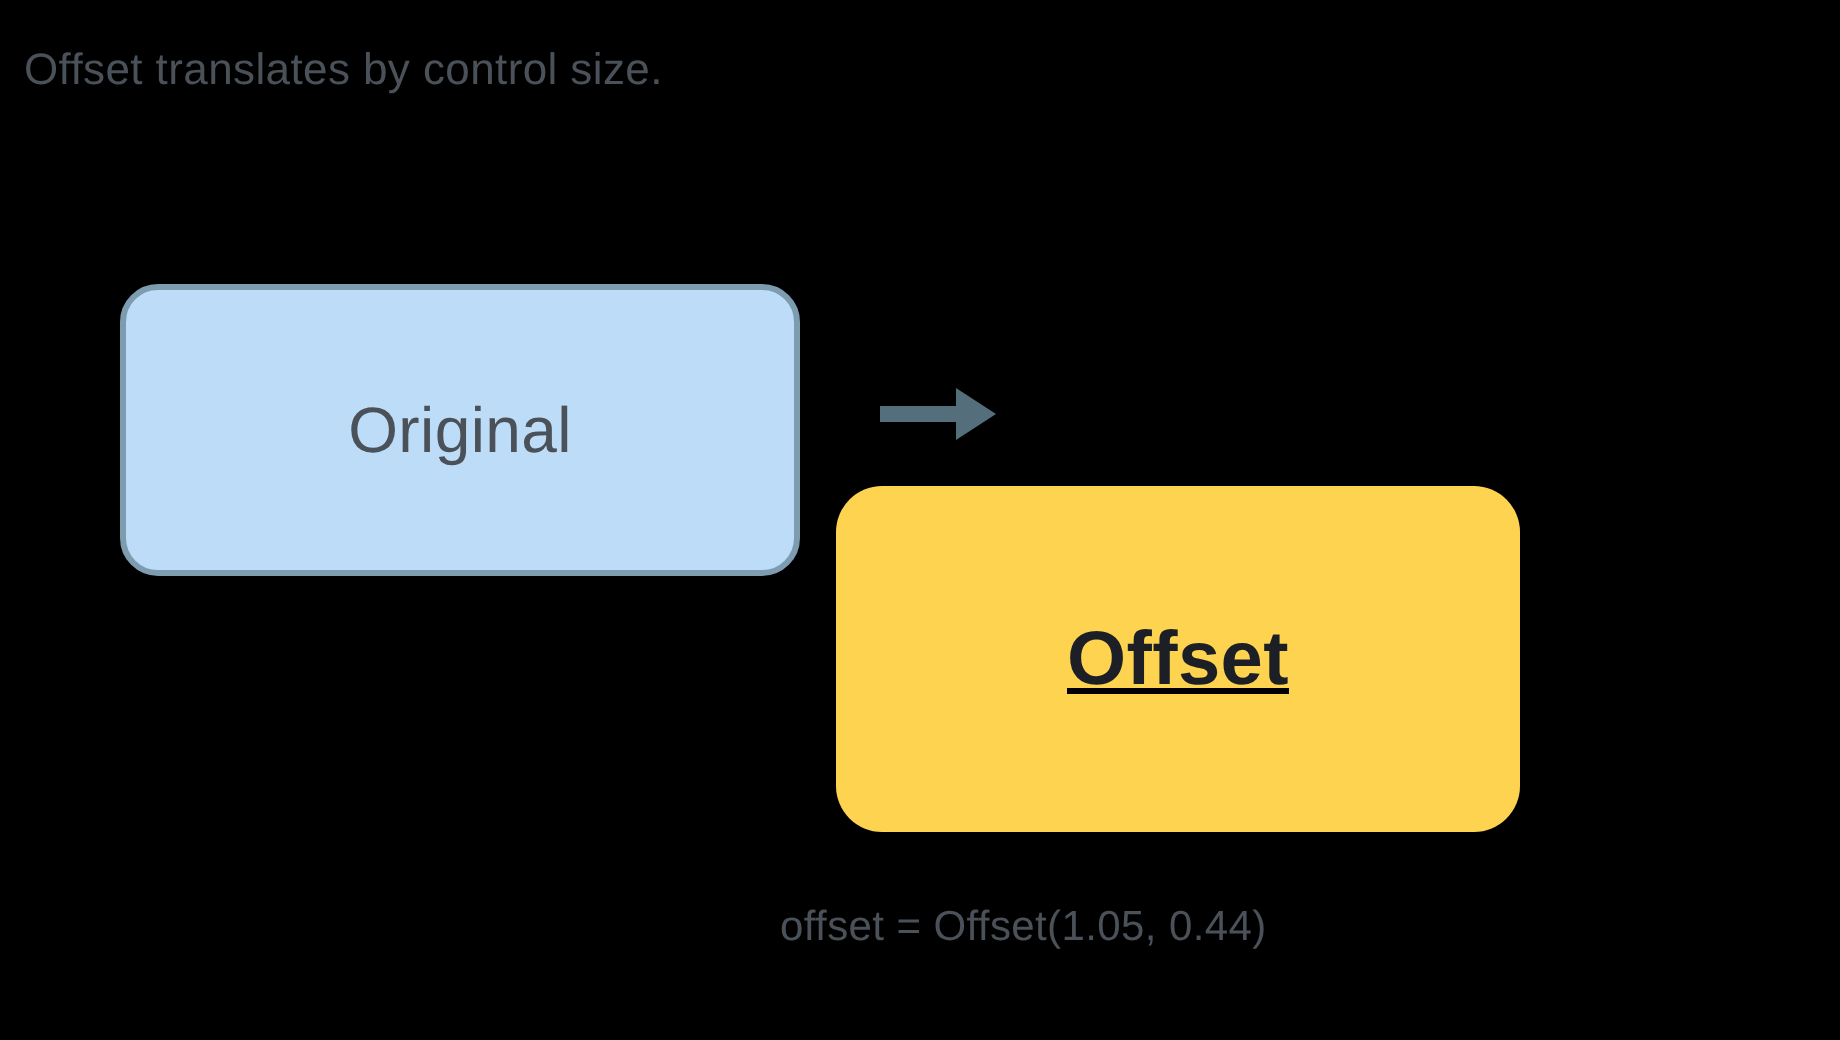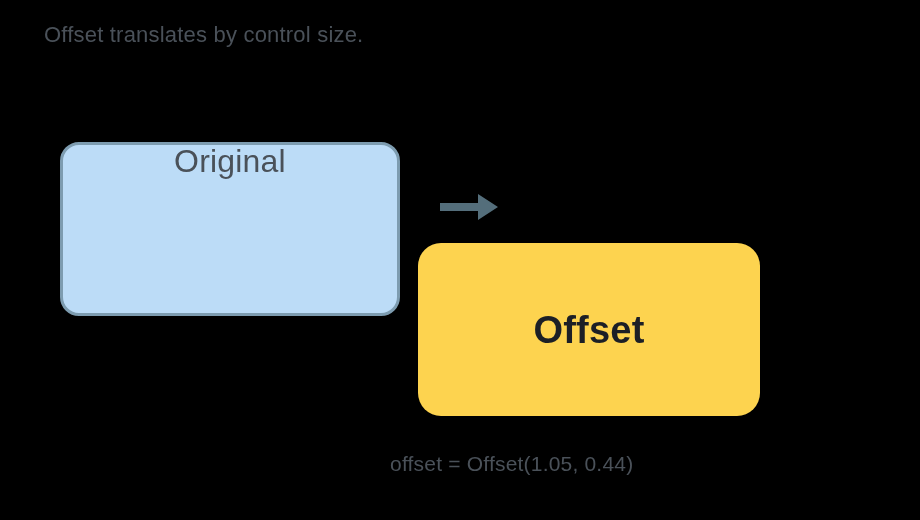--- a/index.html
+++ b/index.html
@@ -13,42 +13,42 @@
     height: 520px;
     background: #000000;
     overflow: hidden;
     font-family: "Liberation Sans", sans-serif;
     -webkit-font-smoothing: antialiased;
   }
 
   
   .title {
     position: absolute;
-    left: 44px;
+    left: 12px;
     top: 22px;
     font-size: 22px;
     font-weight: 400;
     letter-spacing: 0.2px;
     color: #4a5159;
     white-space: nowrap;
   }
 
   
   .box-original {
     position: absolute;
     left: 60px;
     top: 142px;
     width: 340px;
-    height: 174px;
+    height: 146px;
     box-sizing: border-box;
     background: #bcdcf7;
     border: 3px solid #7d9cb0;
     border-radius: 19px;
     display: flex;
-    align-items: flex-start;
+    align-items: center;
     justify-content: center;
   }
   .box-original-label {
     font-size: 32px;
     font-weight: 400;
     color: #4a5159;
     letter-spacing: 0.2px;
     line-height: 1;
   }
 
@@ -58,20 +58,21 @@
     left: 418px;
     top: 243px;
     width: 342px;
     height: 173px;
     box-sizing: border-box;
     background: #fdd34f;
     border-radius: 23px;
     display: flex;
     align-items: center;
     justify-content: center;
+    text-decoration: underline;
   }
   .box-offset-label {
     font-size: 38px;
     font-weight: 700;
     color: #1c1f26;
     letter-spacing: 0.2px;
     line-height: 1;
   }
 
   

